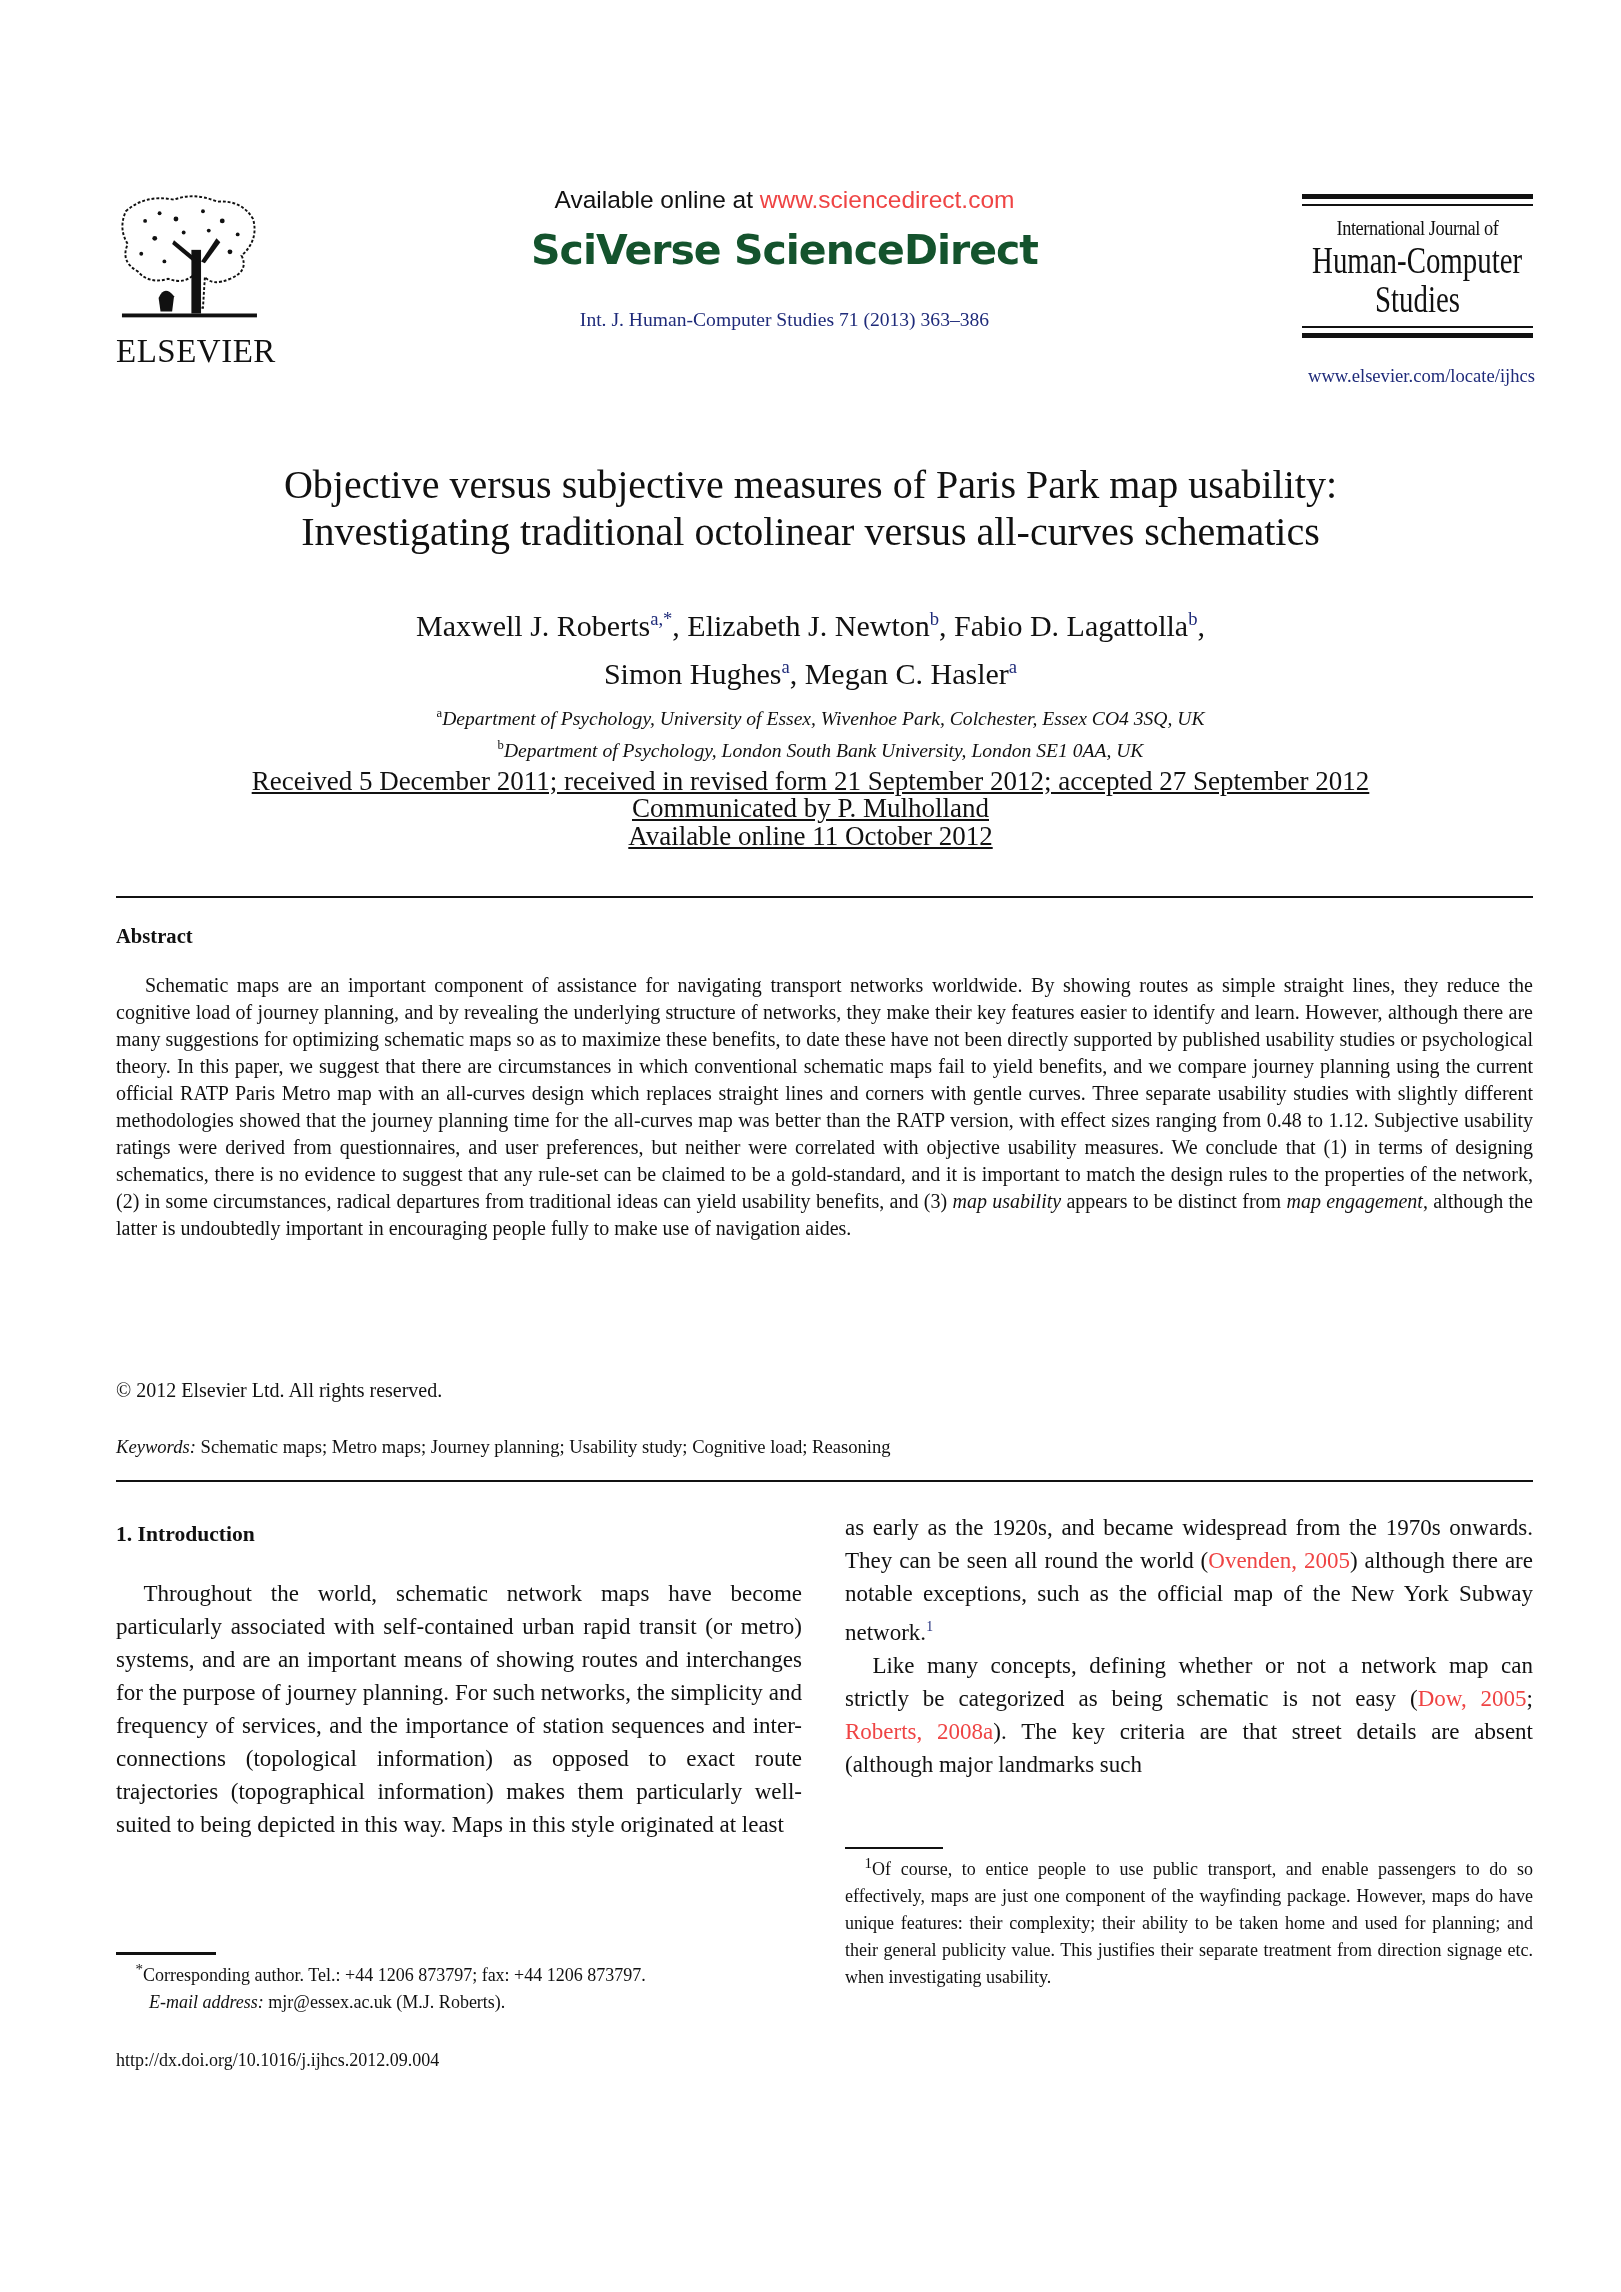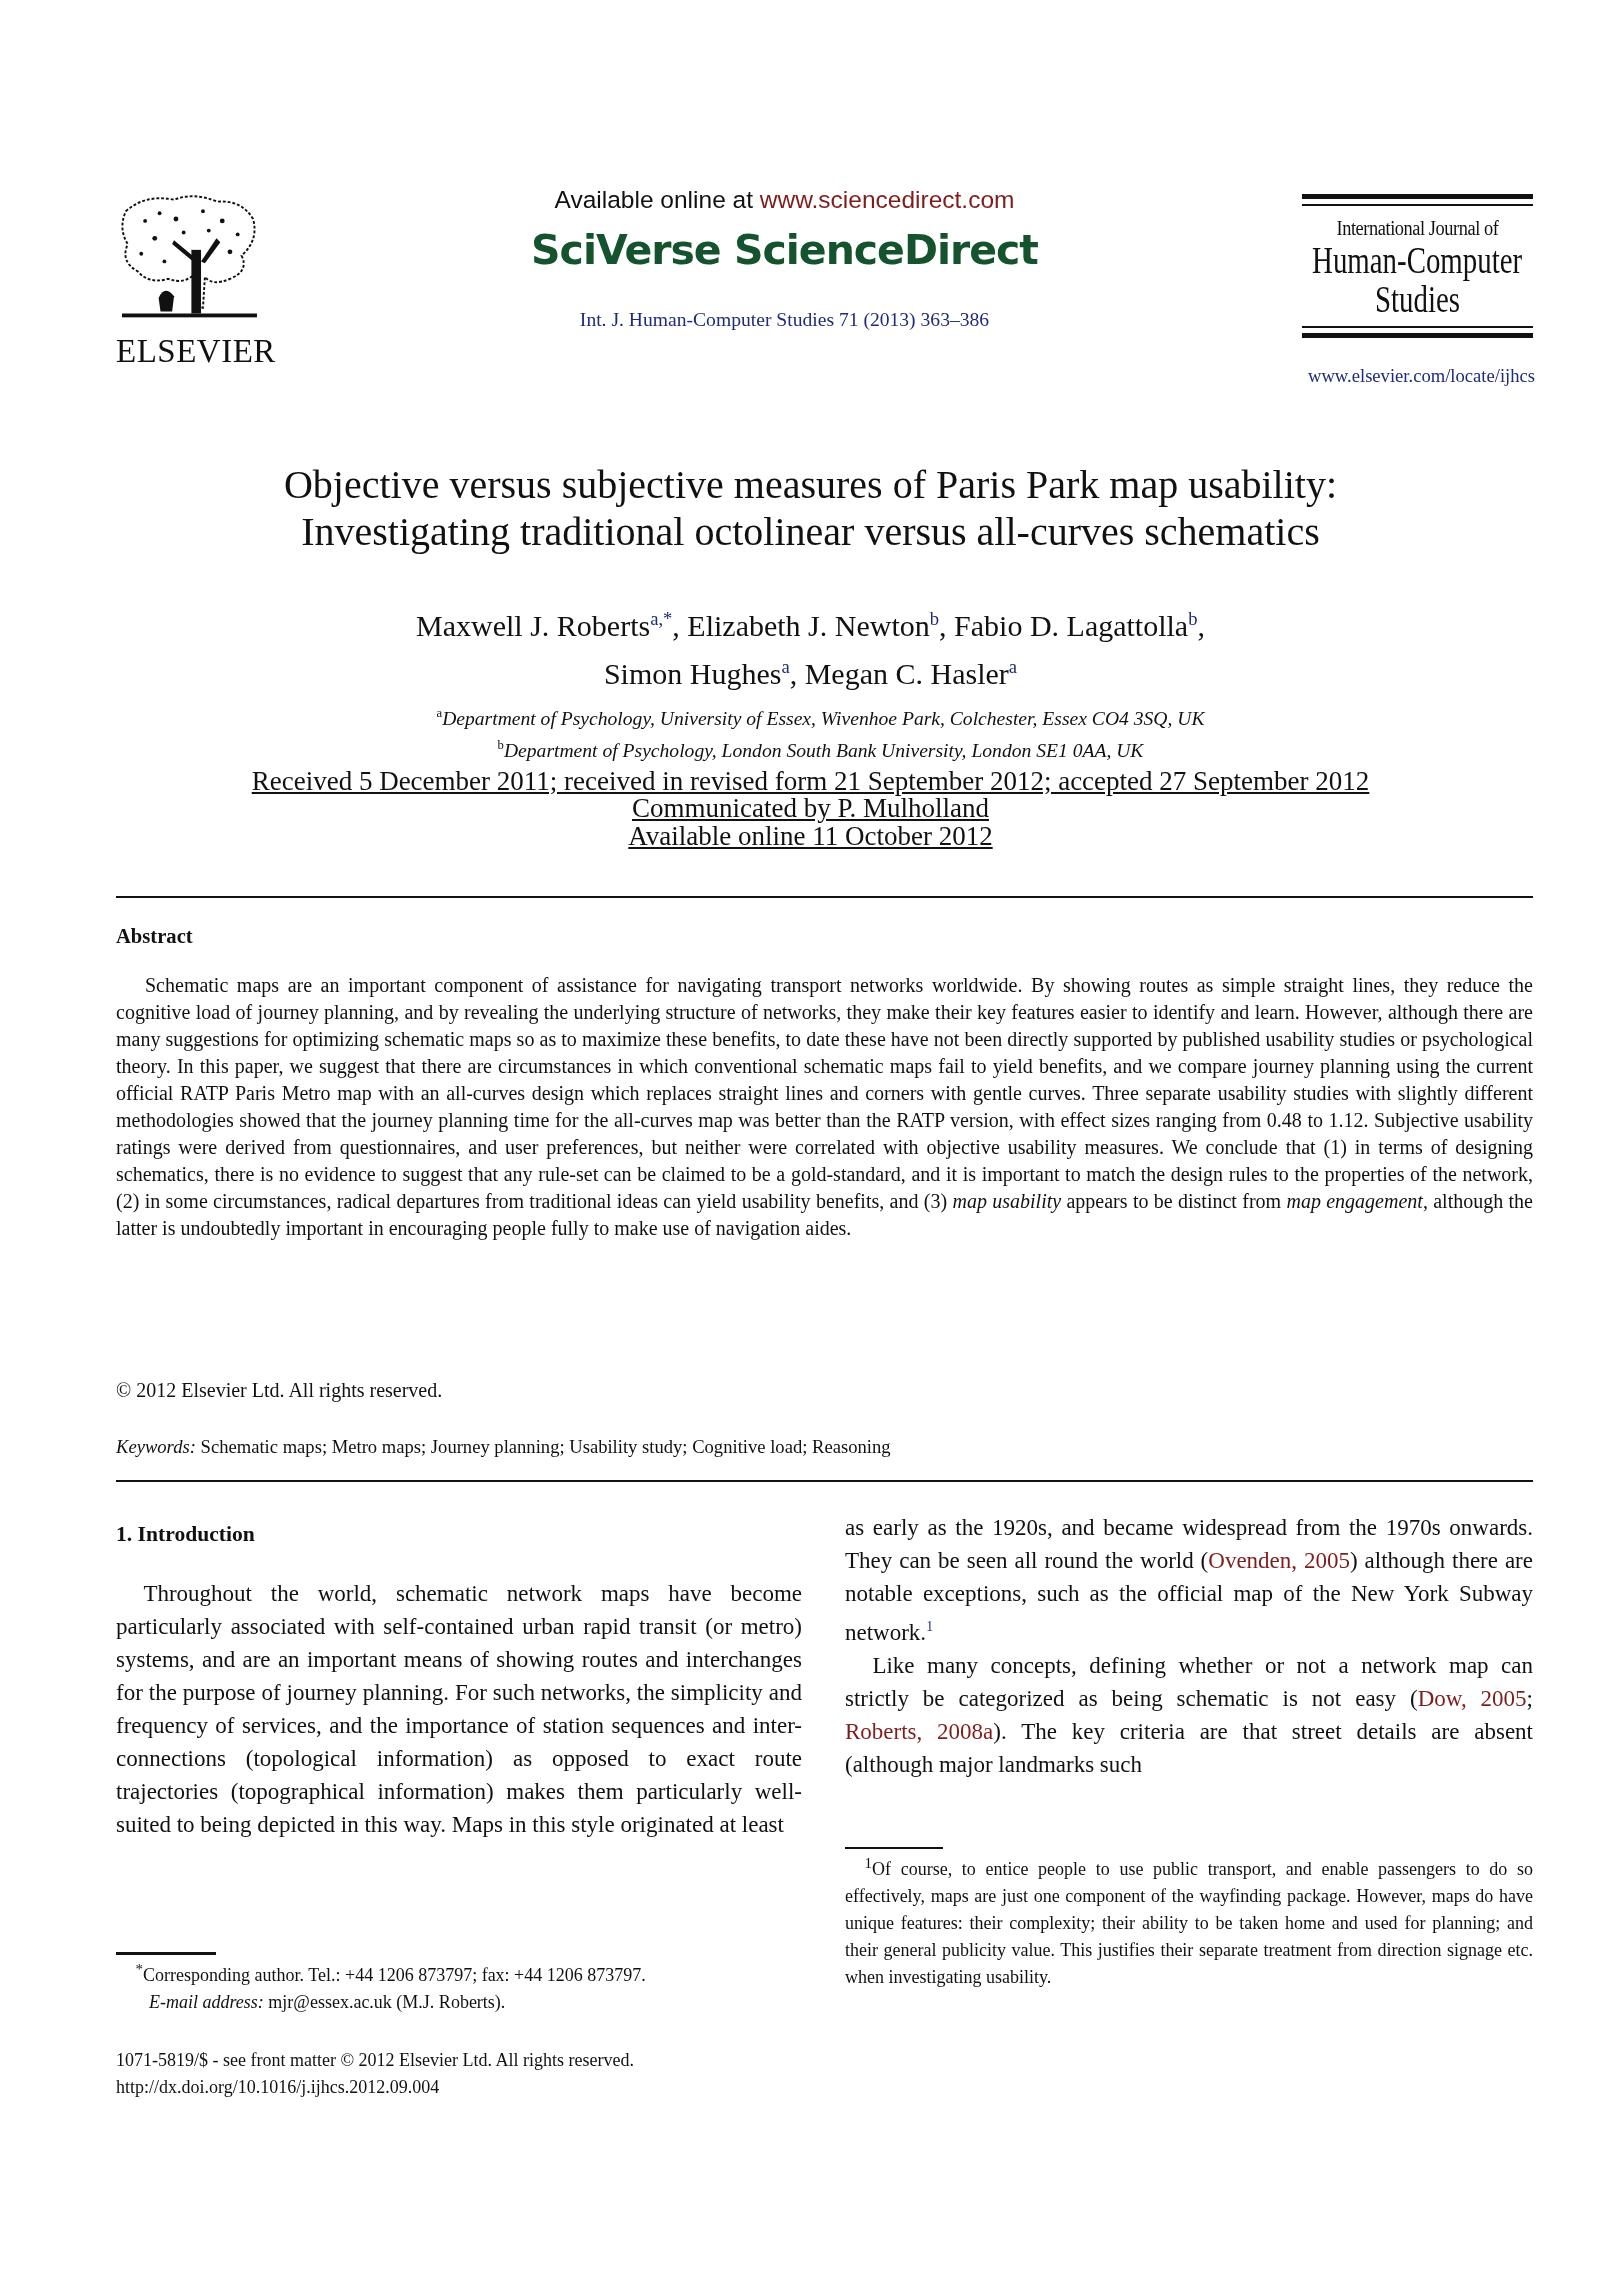--- a/index.html
+++ b/index.html
@@ -1,18 +1,18 @@
 <!DOCTYPE html>
 <html><head>
 <meta charset="utf-8">
 <style>
   html, body { margin: 0; padding: 0; background: #ffffff; }
   body { width: 1621px; height: 2293px; position: relative; overflow: hidden; color: #111; font-family: "Liberation Serif", serif; }
   .abs { position: absolute; }
-  .link { color: #7f1d1d; text-decoration: none; }
+  .link { color: #ef4444; text-decoration: none; }
 
   
   #elsevier-logo { left: 116px; top: 192px; width: 147px; }
   #elsevier-logo .tree { width: 145px; height: 135px; }
   #elsevier-logo .wordmark { font-family: "Liberation Serif", serif; font-size: 33px; letter-spacing: 0.5px; text-align: center; margin-top: 2px; color: #111; }
 
   #header-center { left: 461px; top: 186px; width: 647px; text-align: center; }
   #available-online { font-family: "Liberation Sans", sans-serif; font-size: 24.5px; color: #111; }
   #sciverse { font-family: "DejaVu Sans", sans-serif; font-weight: bold; font-size: 41px; letter-spacing: -1px; color: #14532d; margin-top: 11.8px; }
   #journal-ref { font-size: 19.6px; color: #1f2b7a; margin-top: 35px; }
@@ -161,16 +161,15 @@
   <p><sup>1</sup><span>Of course, to entice people to use public transport, and enable passengers to do so effectively, maps are just one component of the wayfinding package. However, maps do have unique features: their complexity; their ability to be taken home and used for planning; and their general publicity value. This justifies their separate treatment from direction signage etc. when investigating usability.</span></p>
 </div>
 
 <div class="short-rule" style="left: 116px; top: 1952px; width: 100px; height: 2.9px;"></div>
 <div class="abs" id="corr-author">
   <div class="indent"><sup>*</sup><span>Corresponding author. Tel.: +44 1206 873797; fax: +44 1206 873797.</span></div>
   <div class="indent" style="padding-left: 33px;"><em>E-mail address:</em><span> mjr@essex.ac.uk (M.J. Roberts).</span></div>
 </div>
 
 <div class="abs" id="front-matter">
-  <div>1071-5819/$ - see front matter © 2012 Elsevier Ltd. All rights reserved.</div>
   <div>http://dx.doi.org/10.1016/j.ijhcs.2012.09.004</div>
 </div>
 
 
 </body></html>

